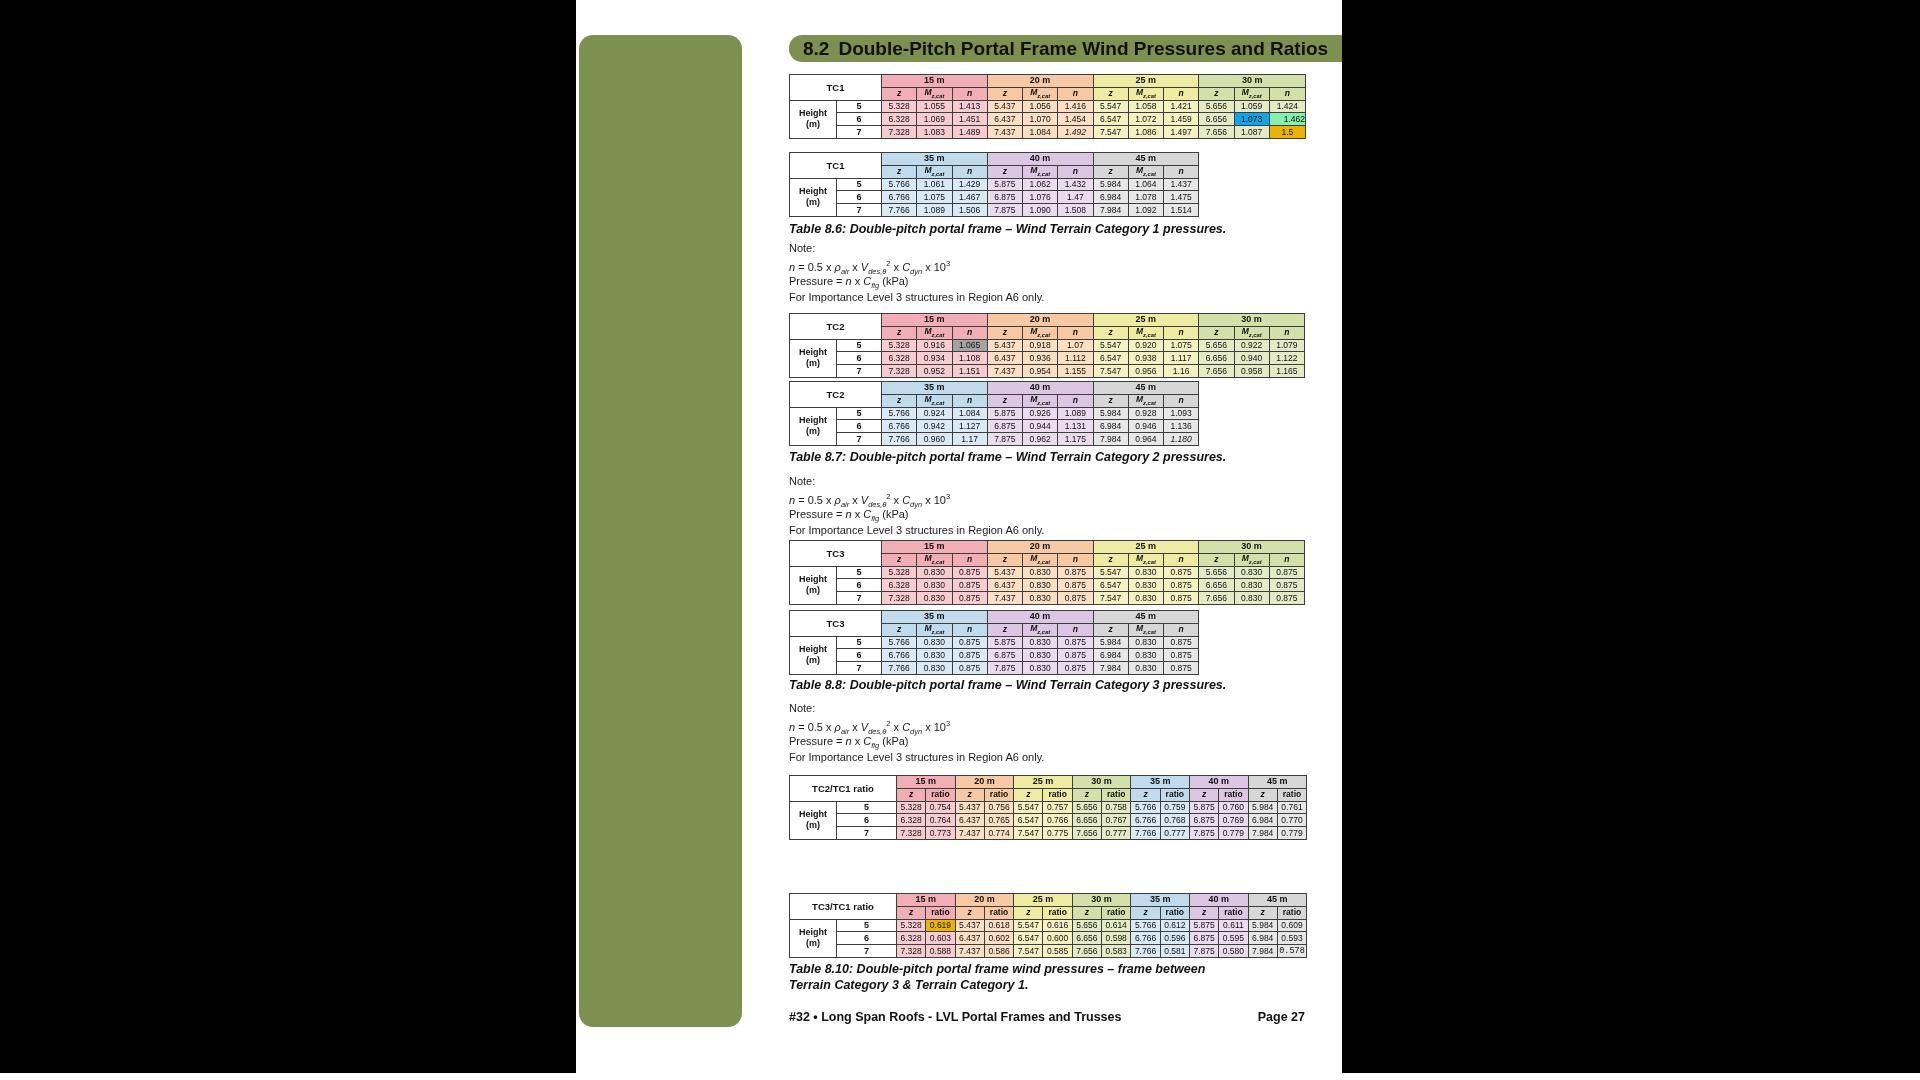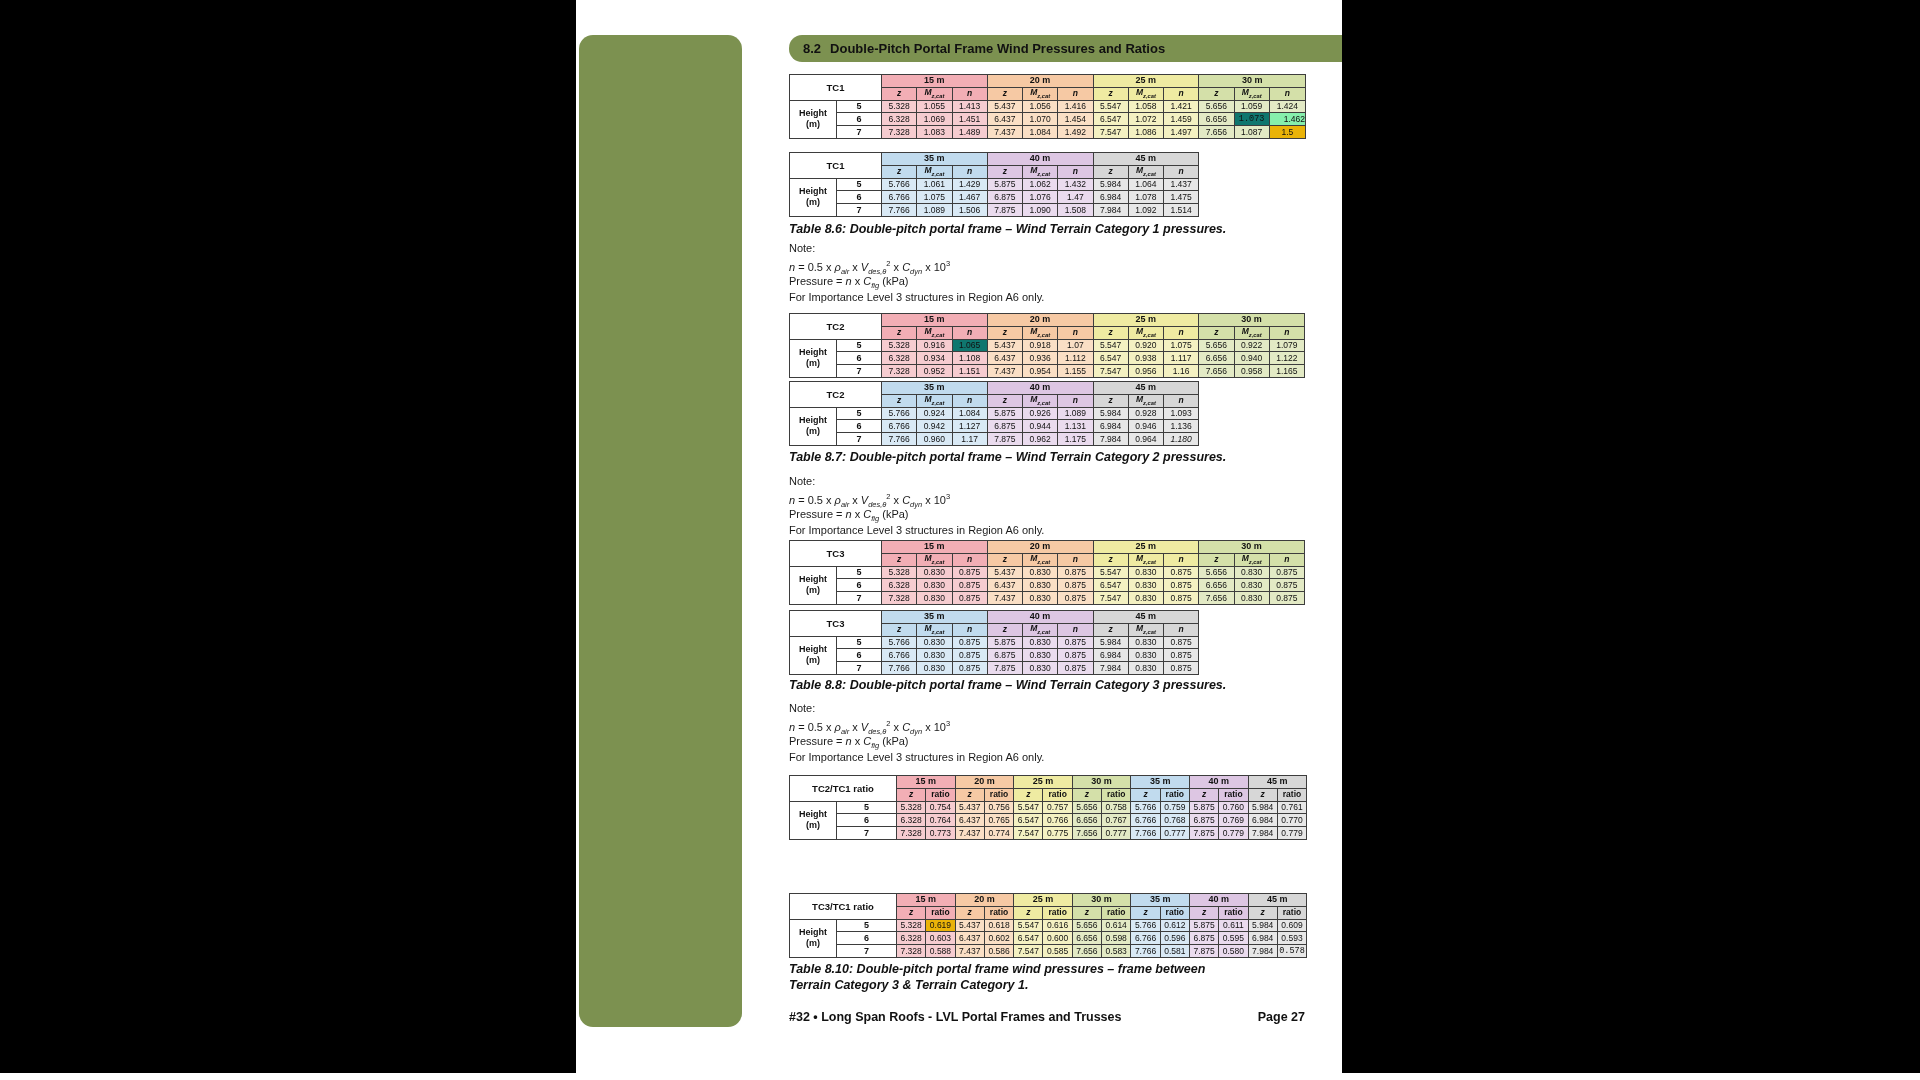--- a/index.html
+++ b/index.html
@@ -6,21 +6,21 @@
   body{
     width:1920px;height:1080px;position:relative;overflow:hidden;
     background:#000;font-family:"Liberation Sans",sans-serif;
   }
   .bottom-strip{position:absolute;left:0;top:1073px;width:1920px;height:7px;background:#fff;}
   .page{position:absolute;left:576px;top:0;width:766px;height:1080px;background:#fff;}
   .green-panel{position:absolute;left:3px;top:35px;width:163px;height:992px;border-radius:14px;}
   .title-bar{
     position:absolute;left:213px;top:35px;width:553px;height:27px;box-sizing:border-box;
     border-radius:13px 0 0 13px;display:flex;align-items:center;gap:9px;padding-left:14px;
-    font-weight:bold;font-size:13px;color:#111;
+    font-weight:bold;font-size:19px;color:#111;
   }
   .tblwrap{position:absolute;left:213px;}
   table.dtable{border-collapse:collapse;table-layout:fixed;}
   .dtable td{
     border:1px solid #3d3d3d;text-align:center;vertical-align:middle;
     padding:0;height:11.8px;line-height:1;font-size:8.5px;color:#111;background:#fff;
     overflow:hidden;white-space:nowrap;
   }
   .dtable td.corner{font-weight:bold;font-size:9.5px;}
   .dtable td.ghead{font-weight:bold;font-size:9px;}
@@ -116,31 +116,31 @@
             <td class="dcell" style="background: rgb(246, 204, 208);">6.328</td>
             <td class="dcell" style="background: rgb(246, 204, 208);">1.069</td>
             <td class="dcell" style="background: rgb(246, 204, 208);">1.451</td>
             <td class="dcell" style="background: rgb(250, 223, 197);">6.437</td>
             <td class="dcell" style="background: rgb(250, 223, 197);">1.070</td>
             <td class="dcell" style="background: rgb(250, 223, 197);">1.454</td>
             <td class="dcell" style="background: rgb(244, 241, 194);">6.547</td>
             <td class="dcell" style="background: rgb(244, 241, 194);">1.072</td>
             <td class="dcell" style="background: rgb(244, 241, 194);">1.459</td>
             <td class="dcell" style="background: rgb(227, 234, 197);">6.656</td>
-            <td class="dcell" style="background: #0f766e; font-family: Liberation Mono, monospace;">1.073</td>
+            <td class="dcell" style="background: #0ea5e9;">1.073</td>
             <td class="dcell" style="background: #86efac; padding-left: 14px;">1.462</td>
           </tr>
           <tr>
             <td class="rlab">7</td>
             <td class="dcell" style="background: rgb(246, 204, 208);">7.328</td>
             <td class="dcell" style="background: rgb(246, 204, 208);">1.083</td>
             <td class="dcell" style="background: rgb(246, 204, 208);">1.489</td>
             <td class="dcell" style="background: rgb(250, 223, 197);">7.437</td>
             <td class="dcell" style="background: rgb(250, 223, 197);">1.084</td>
-            <td class="dcell" style="background: rgb(250, 223, 197);">1.492</td>
+            <td class="dcell" style="background: rgb(250, 223, 197); font-style: italic;">1.492</td>
             <td class="dcell" style="background: rgb(244, 241, 194);">7.547</td>
             <td class="dcell" style="background: rgb(244, 241, 194);">1.086</td>
             <td class="dcell" style="background: rgb(244, 241, 194);">1.497</td>
             <td class="dcell" style="background: rgb(227, 234, 197);">7.656</td>
             <td class="dcell" style="background: rgb(227, 234, 197);">1.087</td>
             <td class="dcell" style="background: #eab308; text-align: center;">1.5</td>
           </tr>
         </tbody>
       </table>
     </div>
@@ -265,21 +265,21 @@
             <td class="shead" style="background: rgb(239, 235, 162);"><span class="seg-i">n</span></td>
             <td class="shead" style="background: rgb(212, 224, 169);"><span class="seg-i">z</span></td>
             <td class="shead" style="background: rgb(212, 224, 169);"><span class="seg-i">M</span><sub class="seg-sub">z,cat</sub></td>
             <td class="shead" style="background: rgb(212, 224, 169);"><span class="seg-i">n</span></td>
           </tr>
           <tr>
             <td class="side" rowspan="3">Height<br>(m)</td>
             <td class="rlab">5</td>
             <td class="dcell" style="background: rgb(246, 204, 208);">5.328</td>
             <td class="dcell" style="background: rgb(246, 204, 208);">0.916</td>
-            <td class="dcell" style="background: #0f766e;">1.065</td>
+            <td class="dcell" style="background: #a3a3a3;">1.065</td>
             <td class="dcell" style="background: rgb(250, 223, 197);">5.437</td>
             <td class="dcell" style="background: rgb(250, 223, 197);">0.918</td>
             <td class="dcell" style="background: rgb(250, 223, 197);">1.07</td>
             <td class="dcell" style="background: rgb(244, 241, 194);">5.547</td>
             <td class="dcell" style="background: rgb(244, 241, 194);">0.920</td>
             <td class="dcell" style="background: rgb(244, 241, 194);">1.075</td>
             <td class="dcell" style="background: rgb(227, 234, 197);">5.656</td>
             <td class="dcell" style="background: rgb(227, 234, 197);">0.922</td>
             <td class="dcell" style="background: rgb(227, 234, 197);">1.079</td>
           </tr>

